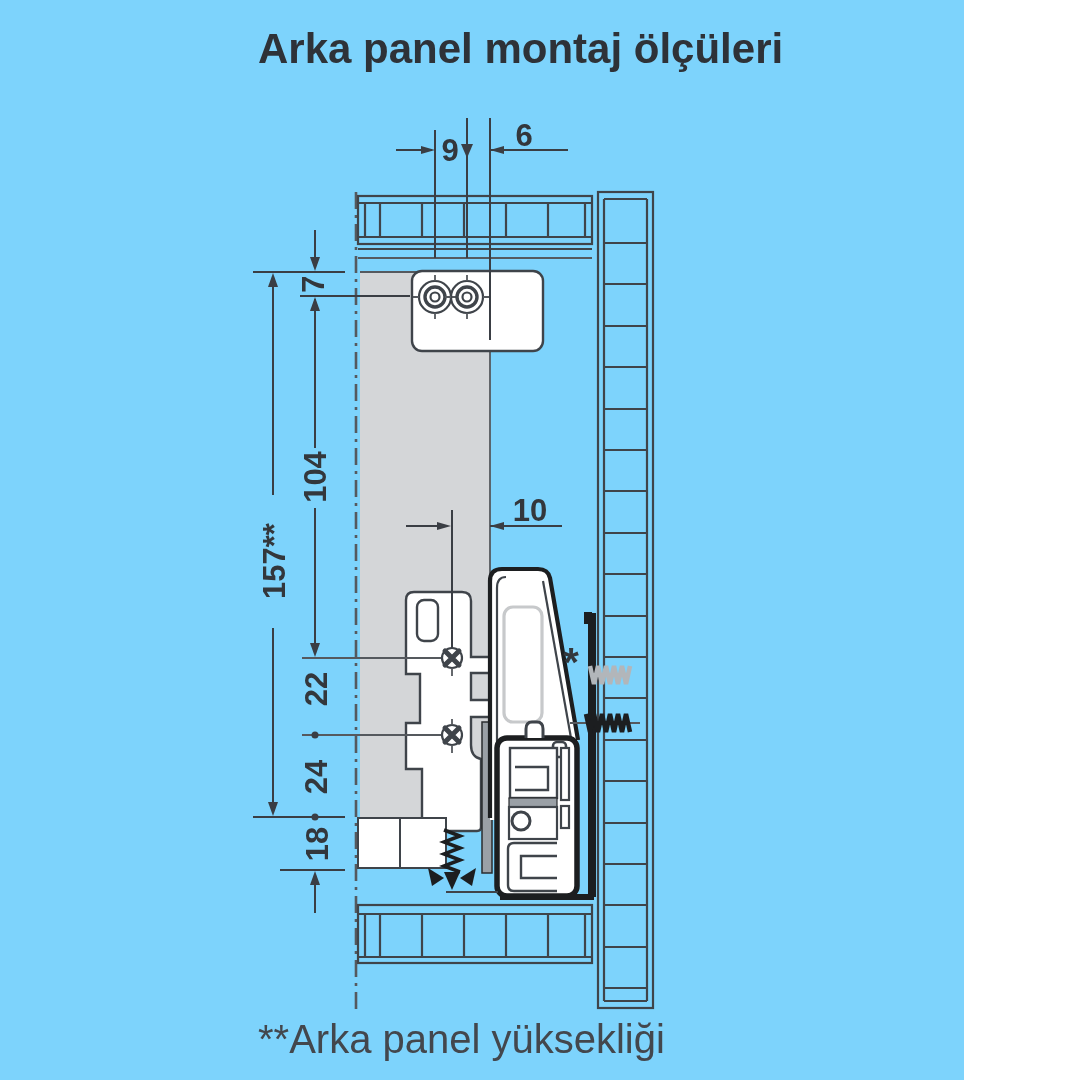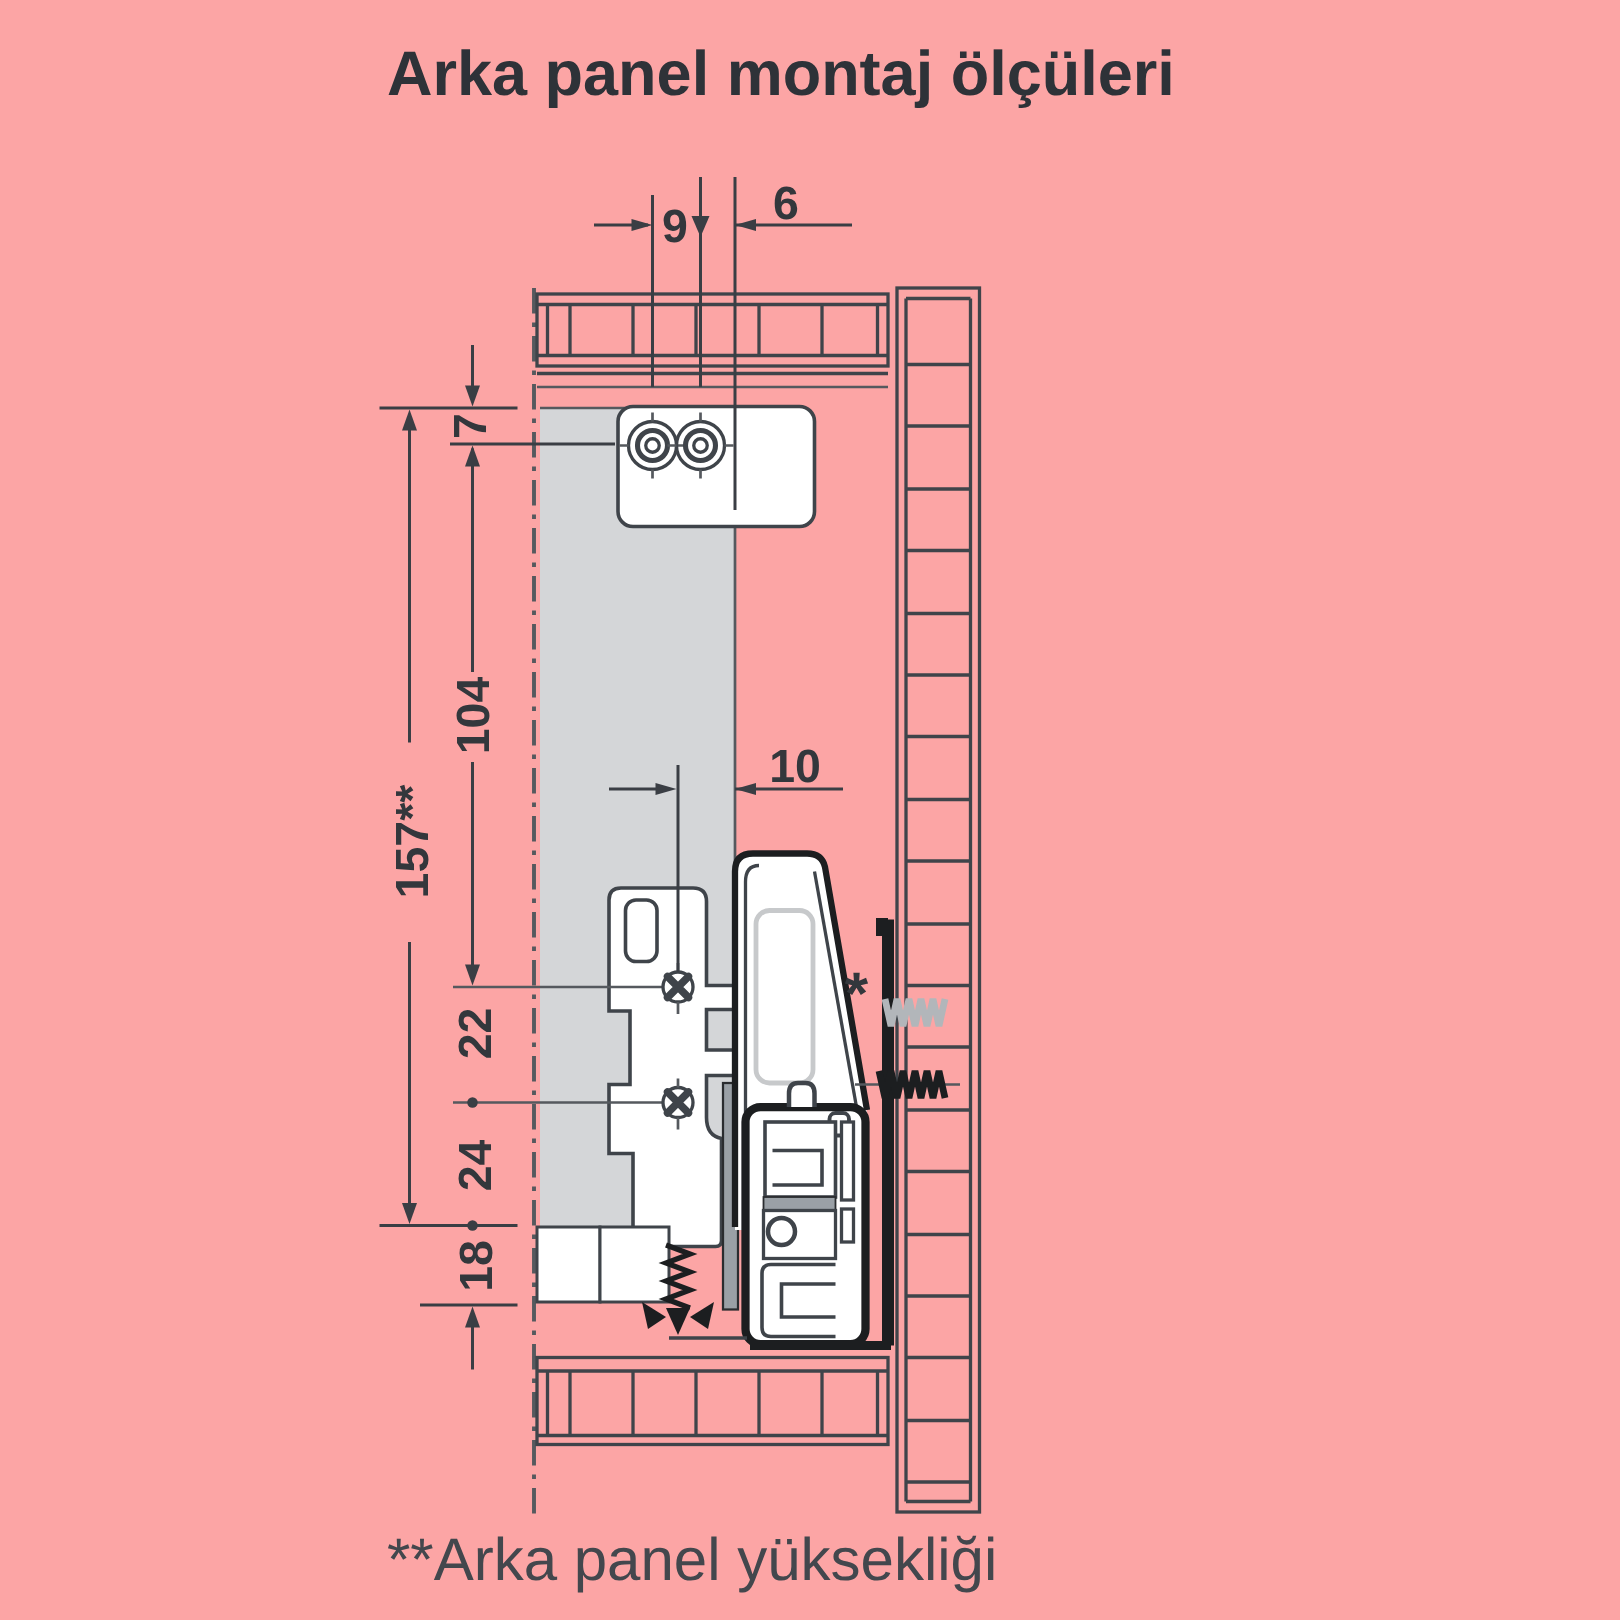--- a/index.html
+++ b/index.html
@@ -1,20 +1,20 @@
 <!DOCTYPE html>
 <html style="--c-line: #3f444a; --c-dark: #1c1e20; --c-gray: #d4d6d8; --c-mid: #9aa0a6; --c-light: #b2b6ba; --c-text: #2e3238;"><head>
 <meta charset="utf-8">
 <style>
   :root{
     --c-line:#3f444a; --c-dark:#1c1e20; --c-gray:#d4d6d8; --c-mid:#9aa0a6;
     --c-light:#b2b6ba; --c-slot:#c7c9cb; --c-text:#2e3238; --c-dim:#33373c;
   }
   html,body{margin:0;padding:0;background:#ffffff;}
-  .page{width:1080px;height:1080px;position:relative;background:#fca5a5;
+  .page{width:964px;height:1080px;position:relative;background:#7dd3fc;
         font-family:"Liberation Sans", sans-serif;}
   svg text{font-family:"Liberation Sans", sans-serif;}
   .title-text{font-size:42px;font-weight:bold;fill:var(--c-text);}
   .foot-text{font-size:40px;fill:#43474d;}
   .dim-label{font-size:31px;font-weight:bold;fill:var(--c-dim);}
   .ast{font-size:40px;font-weight:bold;fill:var(--c-dim);}
   .ln{stroke:var(--c-line);stroke-width:2.2;fill:none;}
   .ln-thin{stroke:#55595e;stroke-width:1.8;fill:none;}
   .whitefill{fill:#ffffff;stroke:var(--c-line);stroke-width:2.4;}
   .dimln{stroke:#3a3e44;stroke-width:2;fill:none;}

